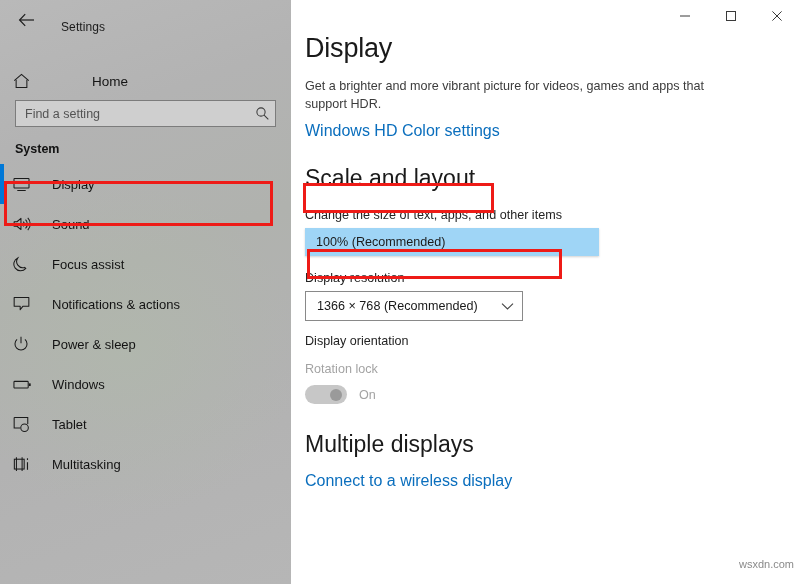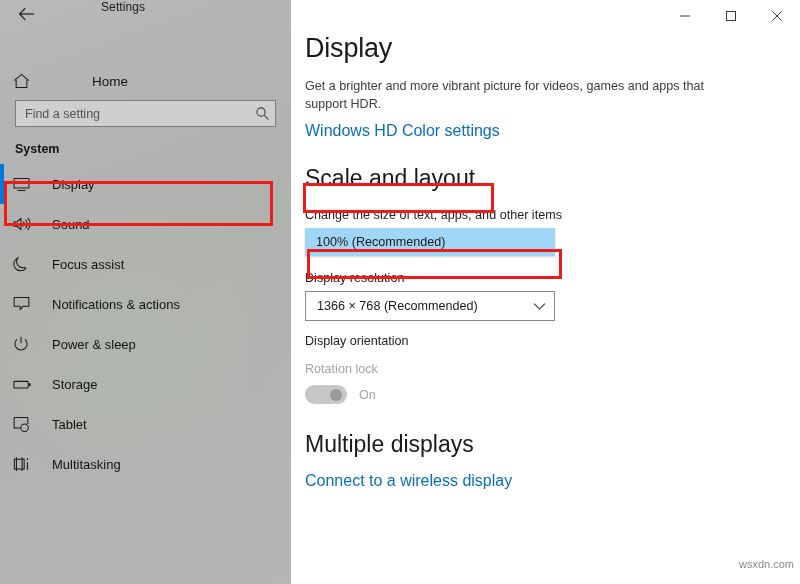--- a/index.html
+++ b/index.html
@@ -28,23 +28,22 @@
     flex: 0 0 291px;
     background:
       radial-gradient(ellipse 240px 230px at 44% 60%, rgba(176,186,170,0.55) 0%, rgba(176,186,170,0.0) 72%),
       linear-gradient(160deg, #b9b9b9 0%, #b3b3b3 22%, #b0b2ae 45%, #b2b2b2 68%, #b6b6b6 100%);
     overflow: hidden;
   }
 
   .titlebar-left {
     height: 34px;
     display: flex;
-    align-items: flex-start;
+    align-items: flex-end;
     padding-left: 11px;
-    gap: 40px;
   }
   .back-arrow {
     width: 30px;
     height: 28px;
     display: flex;
     align-items: center;
     justify-content: center;
     color: #1c1c1c;
   }
   .app-title {
@@ -200,39 +199,39 @@
   }
 
   .field-label {
     font-size: 12.6px;
     color: #232323;
   }
   .field-label.disabled { color: #a3a3a3; }
 
   
   .combo-open {
-    width: 250px;
+    width: 294px;
     background: #e9e9e9;
     border: none;
     margin-top: 6px;
     box-shadow: 0 1px 2px rgba(0,0,0,0.18);
   }
   .combo-opt {
     height: 28px;
     display: flex;
     align-items: center;
     padding-left: 11px;
     font-size: 12.6px;
     color: #1b1b1b;
   }
   .combo-opt.highlight { background: #9fd5f6; }
 
   
   .combo {
-    width: 250px;
+    width: 218px;
     height: 30px;
     margin-top: 6px;
     background: #ffffff;
     border: 1px solid #898989;
     display: flex;
     align-items: center;
     padding: 0 8px 0 11px;
     font-size: 12.6px;
     color: #191919;
     justify-content: space-between;
@@ -373,21 +372,21 @@
         <div class="nav-label">Power &amp; sleep</div>
       </div>
 
       <div class="nav-item">
         <div class="nav-icon">
           <svg width="19" height="13" viewBox="0 0 20 13" aria-hidden="true">
             <rect x="1" y="3.2" width="15" height="7" rx="0.8" fill="none" stroke="currentColor" stroke-width="1.1"></rect>
             <rect x="16.6" y="5.3" width="2" height="2.8" fill="currentColor"></rect>
           </svg>
         </div>
-        <div class="nav-label">Storage</div>
+        <div class="nav-label">Windows</div>
       </div>
 
 
       <div class="nav-item">
         <div class="nav-icon">
           <svg width="18" height="17" viewBox="0 0 19 18" aria-hidden="true">
             <path d="M1.2 1.6 H15.6 V8.6 M1.2 1.6 V12.6 H7.6" fill="none" stroke="currentColor" stroke-width="1.1"></path>
             <circle cx="12.2" cy="12.4" r="4.0" fill="none" stroke="currentColor" stroke-width="1.1"></circle>
           </svg>
         </div>

